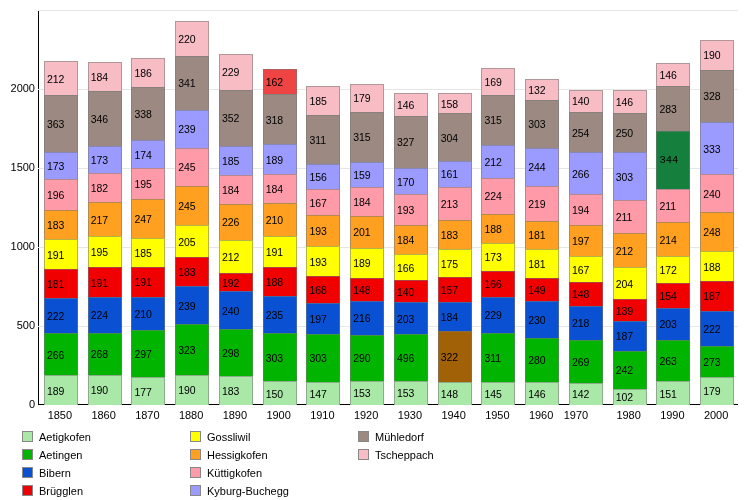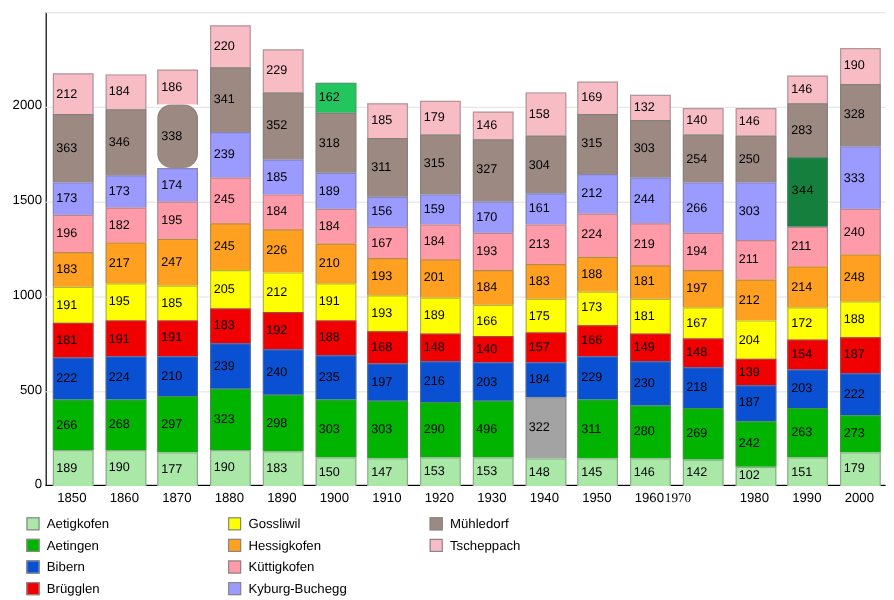--- a/index.html
+++ b/index.html
@@ -191,21 +191,21 @@
             <span class="seg-label">268</span>
           </div>
           <div class="seg" style="height: 30.02px; background: rgb(170, 232, 168);">
             <span class="seg-label">190</span>
           </div>
         </div>
         <div class="bar-col" style="left: 93.375px; width: 34px;">
           <div class="seg" style="height: 29.388px; background: rgb(247, 188, 196);">
             <span class="seg-label">186</span>
           </div>
-          <div class="seg" style="height: 53.404px; background: rgb(156, 138, 130); border-radius: 12px;">
+          <div class="seg" style="height: 53.404px; background: rgb(156, 138, 130);">
             <span class="seg-label">338</span>
           </div>
           <div class="seg" style="height: 27.492px; background: rgb(154, 154, 255);">
             <span class="seg-label">174</span>
           </div>
           <div class="seg" style="height: 30.81px; background: rgb(255, 154, 168);">
             <span class="seg-label">195</span>
           </div>
           <div class="seg" style="height: 39.026px; background: rgb(255, 160, 32);">
             <span class="seg-label">247</span>
@@ -270,35 +270,35 @@
           </div>
           <div class="seg" style="height: 29.072px; background: rgb(255, 154, 168);">
             <span class="seg-label">184</span>
           </div>
           <div class="seg" style="height: 35.708px; background: rgb(255, 160, 32);">
             <span class="seg-label">226</span>
           </div>
           <div class="seg" style="height: 33.496px; background: rgb(255, 255, 0);">
             <span class="seg-label">212</span>
           </div>
-          <div class="seg" style="height: 31px; background: rgb(240, 0, 0); text-align: right;">
+          <div class="seg" style="height: 18px; background: rgb(240, 0, 0); text-align: right;">
             <span class="seg-label">192</span>
           </div>
           <div class="seg" style="height: 37.92px; background: rgb(10, 80, 210);">
             <span class="seg-label">240</span>
           </div>
           <div class="seg" style="height: 47.084px; background: rgb(0, 180, 0);">
             <span class="seg-label">298</span>
           </div>
           <div class="seg" style="height: 28.914px; background: rgb(170, 232, 168);">
             <span class="seg-label">183</span>
           </div>
         </div>
         <div class="bar-col" style="left: 224.625px; width: 34px;">
-          <div class="seg" style="height: 25.596px; background: #22c55e; text-align: center;">
+          <div class="seg" style="height: 25.596px; background: #ef4444; text-align: center;">
             <span class="seg-label">162</span>
           </div>
           <div class="seg" style="height: 50.244px; background: rgb(156, 138, 130);">
             <span class="seg-label">318</span>
           </div>
           <div class="seg" style="height: 29.862px; background: rgb(154, 154, 255);">
             <span class="seg-label">189</span>
           </div>
           <div class="seg" style="height: 29.072px; background: rgb(255, 154, 168);">
             <span class="seg-label">184</span>
@@ -412,21 +412,21 @@
             <span class="seg-label">203</span>
           </div>
           <div class="seg" style="height: 46.452px; background: rgb(0, 180, 0);">
             <span class="seg-label">496</span>
           </div>
           <div class="seg" style="height: 24.174px; background: rgb(170, 232, 168);">
             <span class="seg-label">153</span>
           </div>
         </div>
         <div class="bar-col" style="left: 399.625px; width: 34px;">
-          <div class="seg" style="height: 36px; background: rgb(247, 188, 196);">
+          <div class="seg" style="height: 20px; background: rgb(247, 188, 196);">
             <span class="seg-label">158</span>
           </div>
           <div class="seg" style="height: 48.032px; background: rgb(156, 138, 130);">
             <span class="seg-label">304</span>
           </div>
           <div class="seg" style="height: 25.438px; background: rgb(154, 154, 255);">
             <span class="seg-label">161</span>
           </div>
           <div class="seg" style="height: 33.654px; background: rgb(255, 154, 168);">
             <span class="seg-label">213</span>
@@ -436,21 +436,21 @@
           </div>
           <div class="seg" style="height: 27.65px; background: rgb(255, 255, 0);">
             <span class="seg-label">175</span>
           </div>
           <div class="seg" style="height: 24.806px; background: rgb(240, 0, 0);">
             <span class="seg-label">157</span>
           </div>
           <div class="seg" style="height: 29.072px; background: rgb(10, 80, 210);">
             <span class="seg-label">184</span>
           </div>
-          <div class="seg" style="height: 50.876px; background: #a3a3a3;">
+          <div class="seg" style="height: 50.876px; background: #a16207;">
             <span class="seg-label">322</span>
           </div>
           <div class="seg" style="height: 23.384px; background: rgb(170, 232, 168);">
             <span class="seg-label">148</span>
           </div>
         </div>
         <div class="bar-col" style="left: 443.375px; width: 34px;">
           <div class="seg" style="height: 26.702px; background: rgb(247, 188, 196);">
             <span class="seg-label">169</span>
           </div>
@@ -649,21 +649,21 @@
         <div class="xtick-label" style="left: 84.375px;">1870</div>
         <div class="xtick-label" style="left: 128.125px;">1880</div>
         <div class="xtick-label" style="left: 171.875px;">1890</div>
         <div class="xtick-label" style="left: 215.625px;">1900</div>
         <div class="xtick-label" style="left: 259.375px;">1910</div>
         <div class="xtick-label" style="left: 303.125px;">1920</div>
         <div class="xtick-label" style="left: 346.875px;">1930</div>
         <div class="xtick-label" style="left: 390.625px;">1940</div>
         <div class="xtick-label" style="left: 434.375px;">1950</div>
         <div class="xtick-label" style="left: 478.125px;">1960</div>
-        <div class="xtick-label" style="left: 502px; font-family: Liberation Serif, serif;">1970</div>
+        <div class="xtick-label" style="left: 513px;">1970</div>
         <div class="xtick-label" style="left: 565.625px;">1980</div>
         <div class="xtick-label" style="left: 609.375px;">1990</div>
         <div class="xtick-label" style="left: 653.125px;">2000</div>
       </div>
   </div>
   <div id="legend">
       <div class="legend-col" style="left: 0px;">
         <div class="legend-item">
           <span class="legend-swatch" style="background: rgb(170, 232, 168);"></span>
           <span class="legend-text">Aetigkofen</span>

